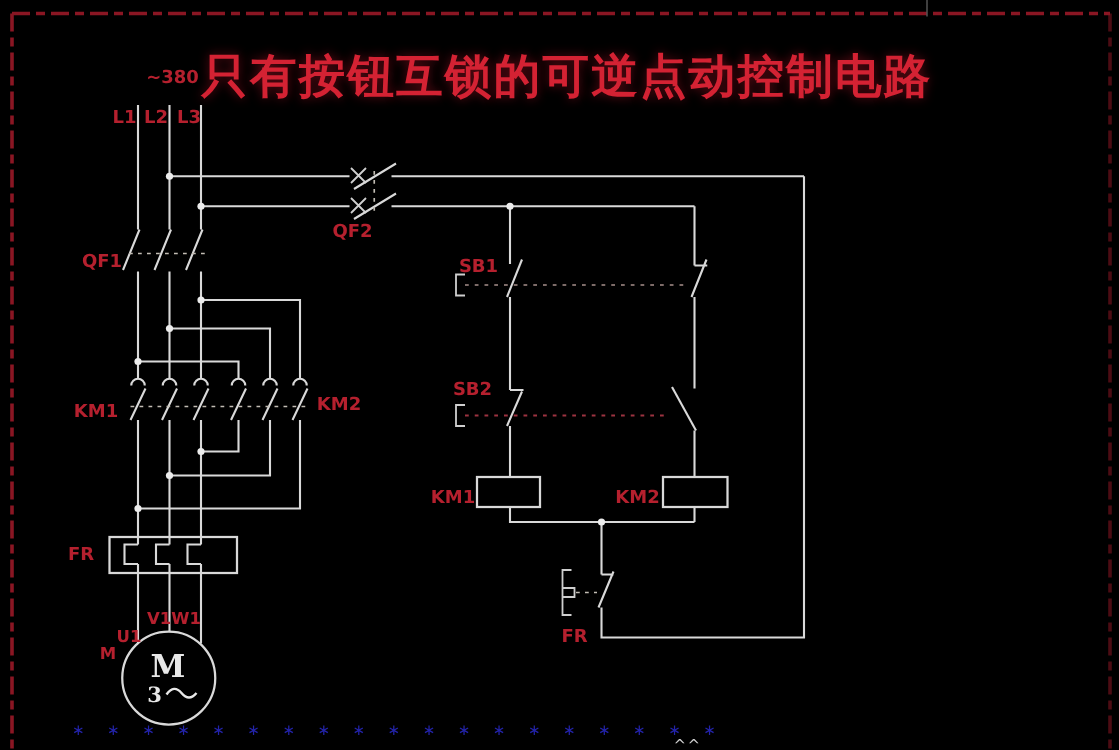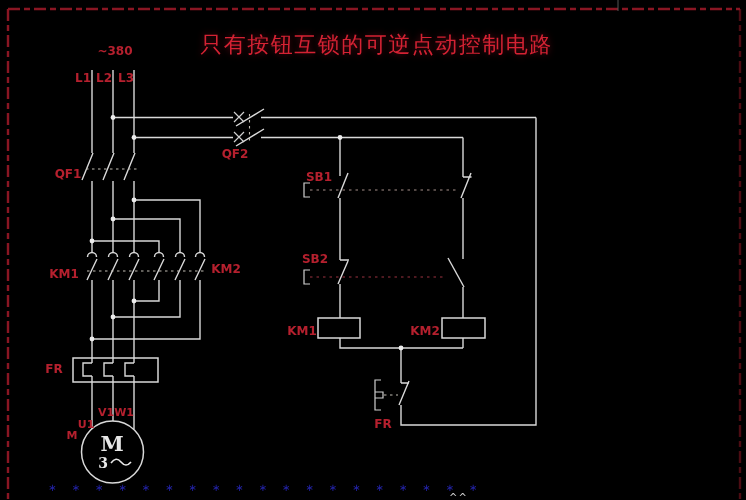--- a/index.html
+++ b/index.html
@@ -1,18 +1,18 @@
 <!DOCTYPE html>
 <html><head>
 <meta charset="utf-8">
 <style>
   html,body{margin:0;padding:0;background:#000;width:746px;height:500px;overflow:hidden;}
   #stage{position:relative;width:746px;height:500px;background:#000;font-family:"DejaVu Sans",sans-serif;}
   #title{position:absolute;left:50%;top:30px;transform:translateX(-49%);white-space:nowrap;
-         font-size:22px;font-weight:normal;letter-spacing:1.5px;color:#d42233;
+         font-size:31px;font-weight:bold;letter-spacing:1.5px;color:#d42233;
          text-shadow:0 0 7px rgba(190,20,40,.55);}
   #watermark-row{position:absolute;left:48px;top:482px;color:#2323aa;font-size:10px;
          letter-spacing:15px;white-space:nowrap;filter:blur(.3px);}
   #edge-mark{position:absolute;left:449px;top:492px;color:#cfcfcf;font-size:10px;letter-spacing:1px;}
   svg{position:absolute;left:0;top:0;}
   .wire{stroke:#d9d9d9;stroke-width:1.4;fill:none;}
   .wire-thin{stroke:#cfcfcf;stroke-width:1.2;fill:none;}
   .dash-grey{stroke:#c2bdb4;stroke-width:1.1;fill:none;stroke-dasharray:2.5 3.5;}
   .dash-warm{stroke:#a68f8a;stroke-width:1.1;fill:none;stroke-dasharray:2.5 4;}
   .dash-red{stroke:#9c3340;stroke-width:1.2;fill:none;stroke-dasharray:2.5 4;}

